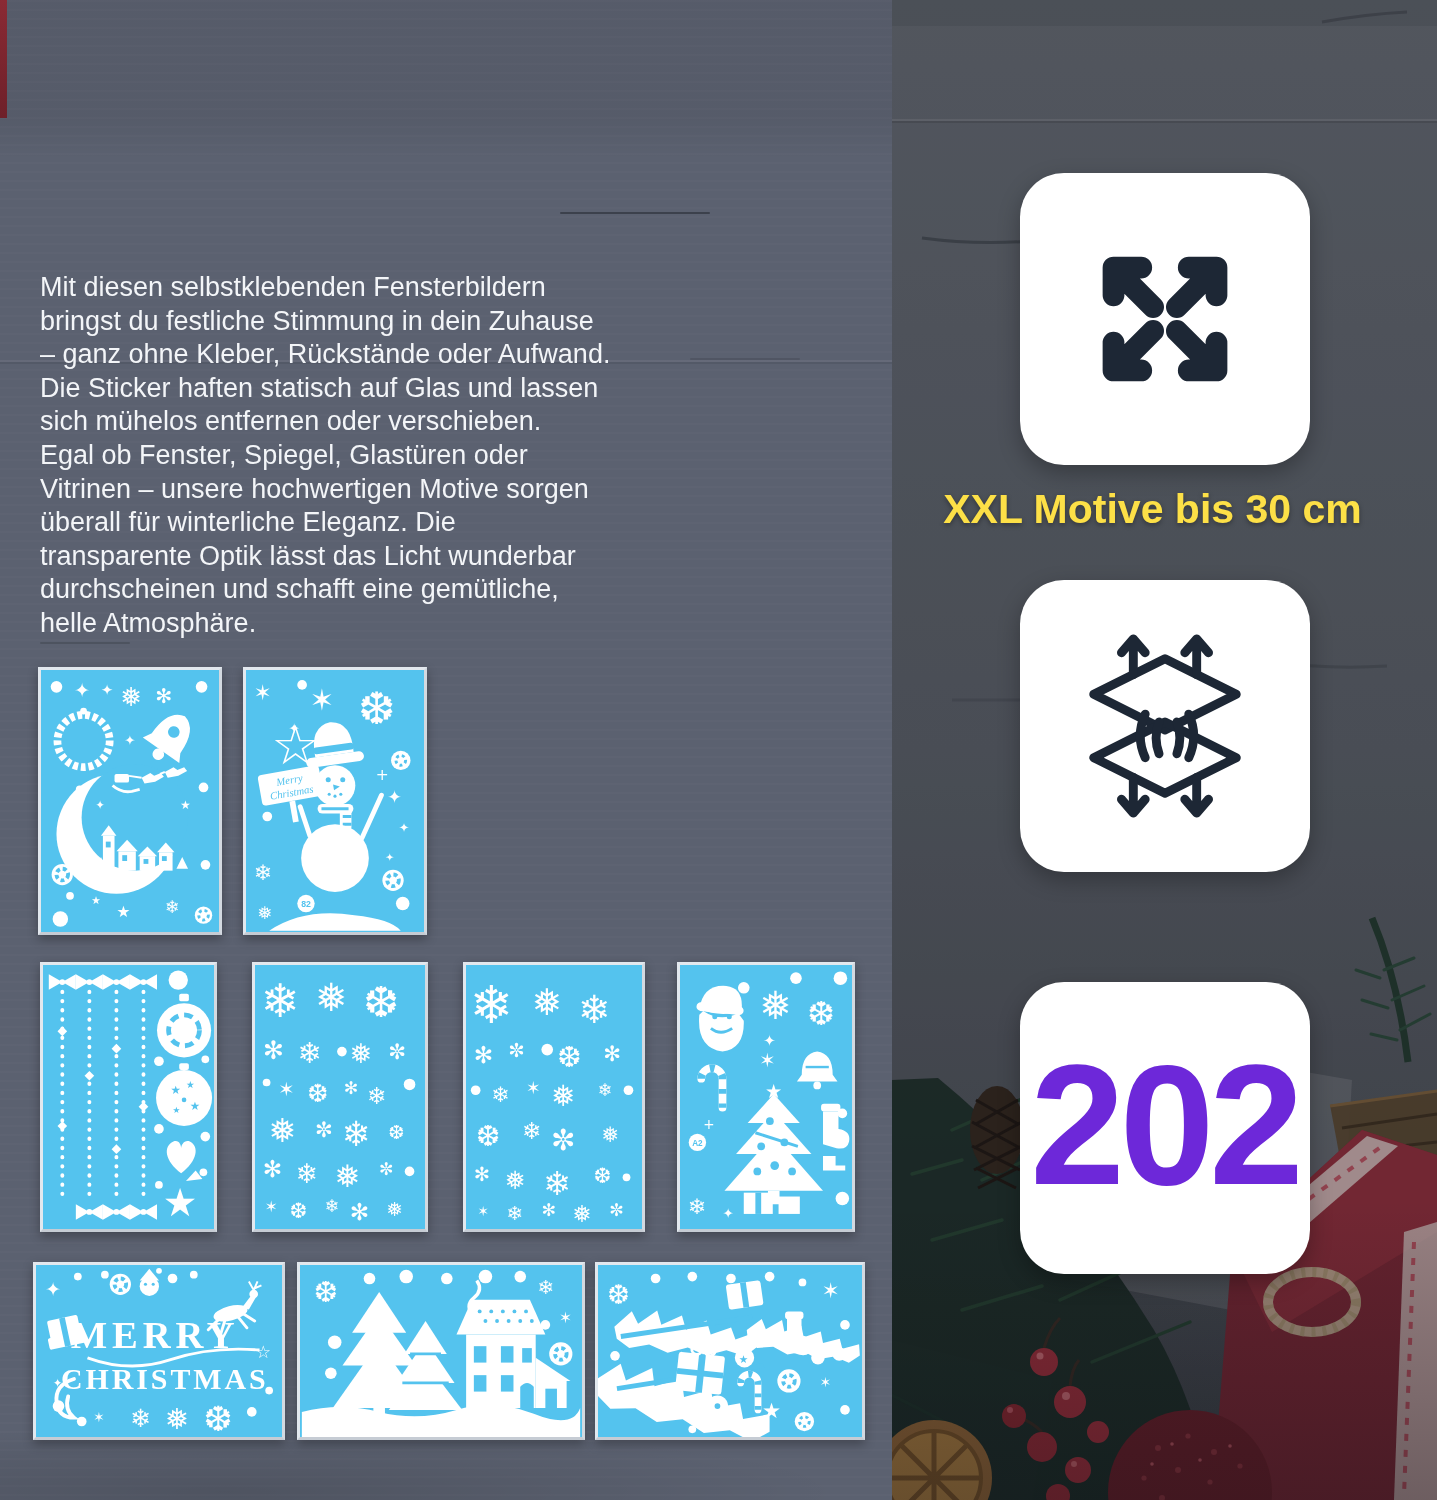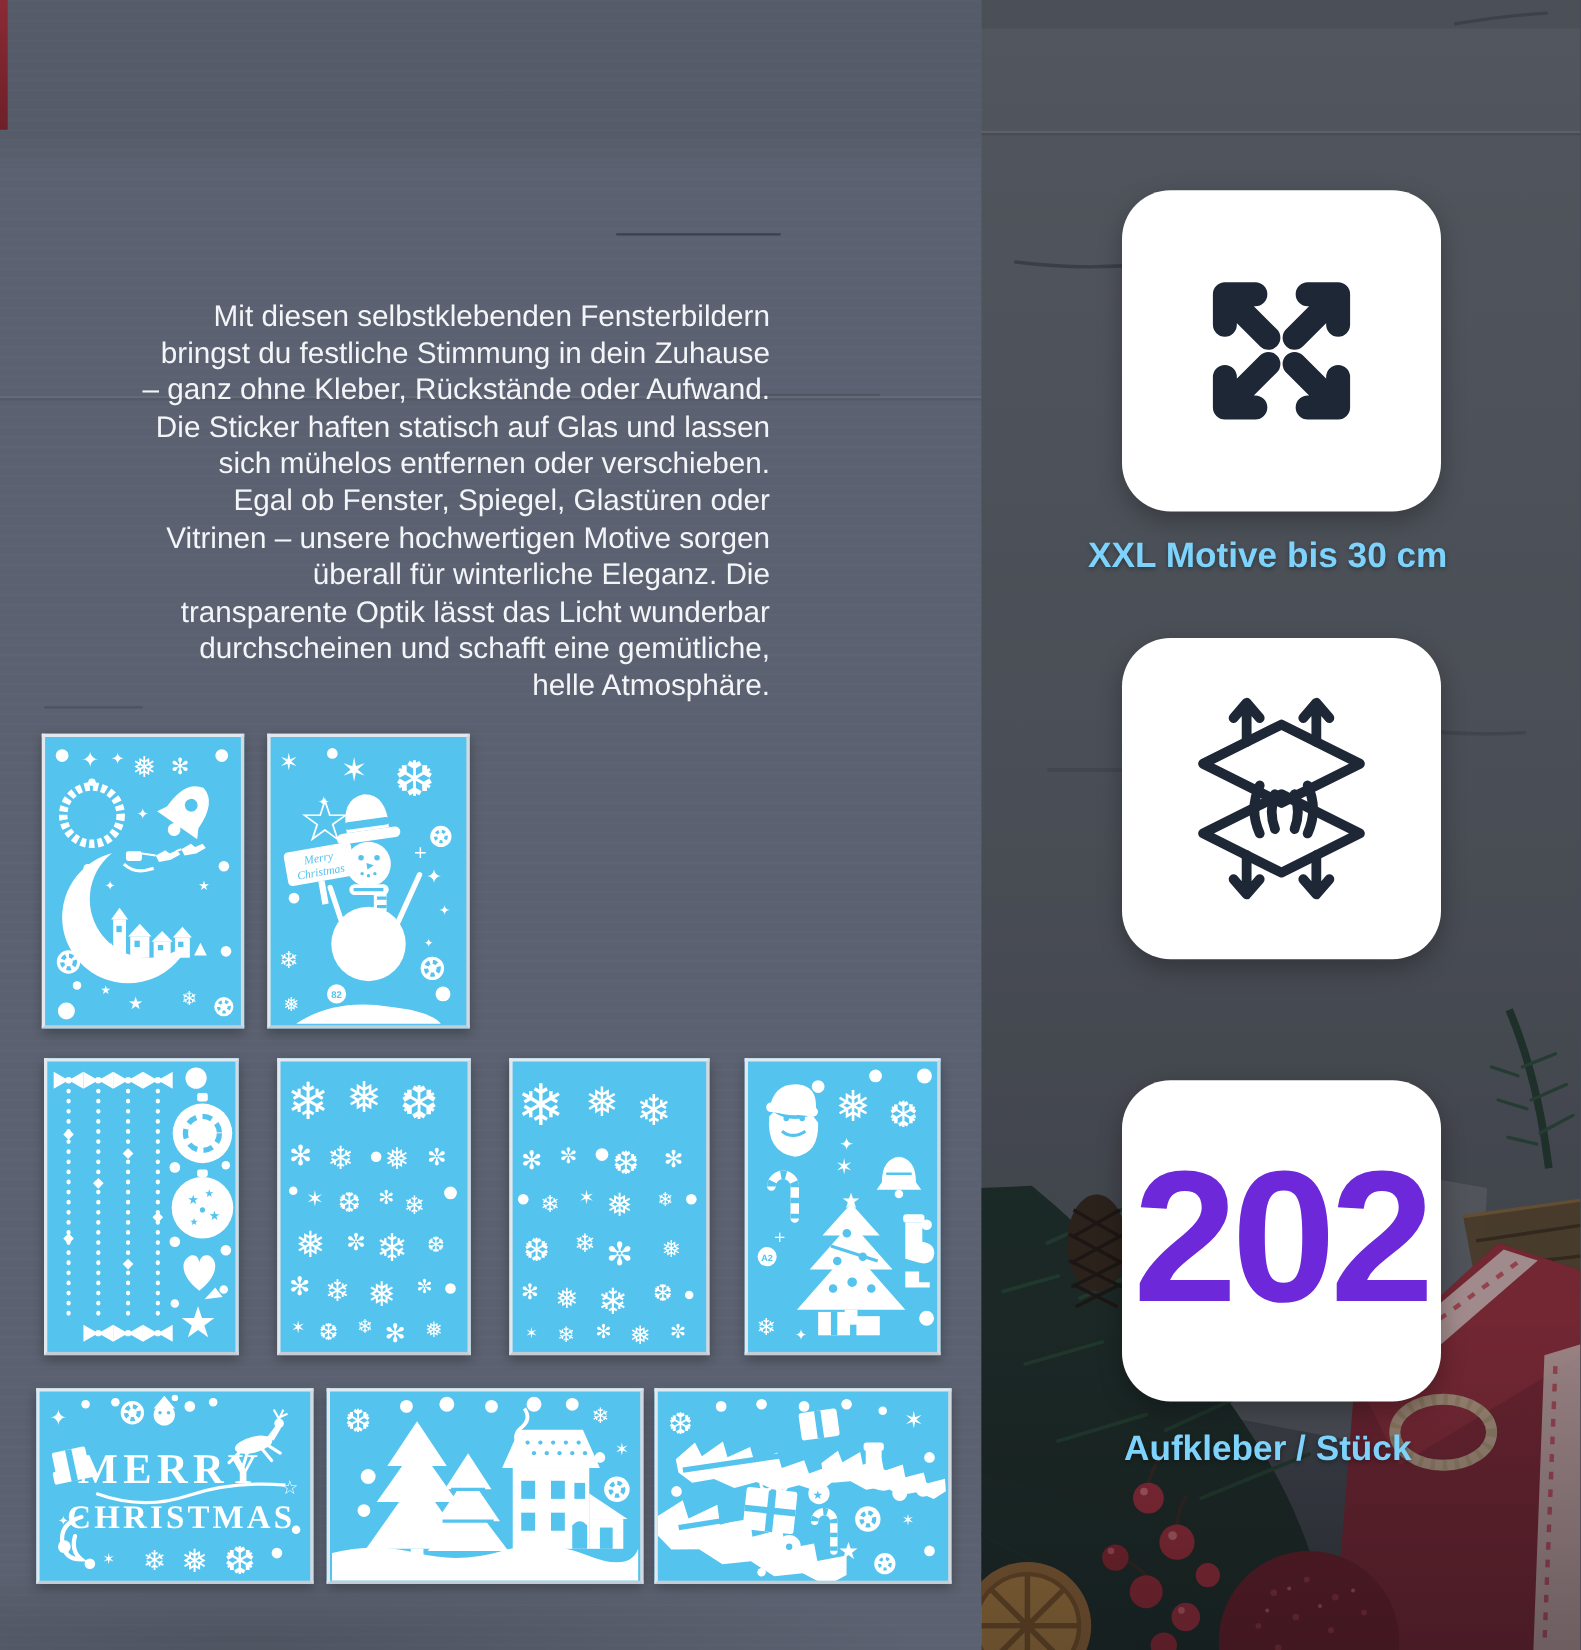--- a/index.html
+++ b/index.html
@@ -16,21 +16,21 @@
   .scr{position:absolute;height:2px;border-radius:2px;background:rgba(30,33,40,.5);}
   .corner-shadow{position:absolute;left:0;top:1420px;width:900px;height:80px;
     background:radial-gradient(ellipse at 25% 90%, rgba(0,0,0,.14), rgba(0,0,0,0) 65%);}
   .red-sliver{position:absolute;left:0;top:0;width:7px;height:118px;
     background:linear-gradient(180deg,#8a2a34,#6e2029);}
 
   .headline{position:absolute;left:40px;top:34px;width:620px;
     font-size:55px;line-height:70px;font-weight:bold;letter-spacing:-.5px;
     color:#ffffff;white-space:pre-line;}
   .intro{position:absolute;left:40px;top:244px;width:660px;
-    font-size:27px;line-height:33.6px;color:#f3f5f8;white-space:pre-line;text-align:right;}
+    font-size:27px;line-height:33.6px;color:#f3f5f8;white-space:pre-line;}
 
   
   .sheet{position:absolute;box-sizing:border-box;background:#54c3ee;
     border:3px solid #e2e8ee;border-bottom-color:#c6ccd4;border-right-color:#d3d9e0;
     box-shadow:0 4px 10px rgba(0,0,0,.30);}
   .sheet svg{display:block;width:100%;height:100%;}
   .w{fill:#ffffff;}
   .bf{fill:#54c3ee;}
   .ws{stroke:#ffffff;fill:none;}
   .bs{stroke:#54c3ee;fill:none;}
@@ -42,21 +42,21 @@
   
   .right-panel{position:absolute;left:892px;top:0;width:545px;height:1500px;overflow:hidden;}
   .photo-svg{position:absolute;left:0;top:0;z-index:1;}
   .card{position:absolute;left:50%;transform:translateX(-50%);z-index:2;
     width:290px;height:292px;background:#ffffff;border-radius:44px;
     box-shadow:0 8px 22px rgba(0,0,0,.28);
     display:flex;align-items:center;justify-content:center;}
   .card svg{width:198px;height:198px;}
   .big-number{font-size:170px;font-weight:bold;color:#6d28d9;letter-spacing:-5px;line-height:1;padding-bottom:6px;}
   .feature-label{position:absolute;left:-12px;width:100%;z-index:2;text-align:center;
-    font-size:32px;font-weight:bold;color:#7dd3fc;text-shadow:0 2px 5px rgba(0,0,0,.35);}
+    font-size:41px;font-weight:bold;color:#fde047;text-shadow:0 2px 5px rgba(0,0,0,.35);}
 </style>
 </head>
 <body>
 
 <div class="canvas">
 
   <div class="left-panel">
     <div class="seam" style="top:360px;background:rgba(255,255,255,.05);"></div>
     <div class="seam" style="top:362px;background:rgba(0,0,0,.08);"></div>
     <div class="scr" style="left:560px;top:212px;width:150px;"></div>
@@ -694,17 +694,16 @@
         <path d="M40,44 q-5,11 0,22"></path>
         <path d="M47,48 q-3,8 0,16"></path>
         <path d="M56,48 q3,8 0,16"></path>
         <path d="M62,44 q5,11 0,22"></path>
       </svg>
     </div>
 
     <div class="card" style="top:982px;">
       <div class="big-number">202</div>
     </div>
-    <div class="feature-label" style="top:1298px;">Aufkleber / Stück</div>
   </div>
 
   <div class="red-sliver"></div>
 </div>
 
 </body></html>

